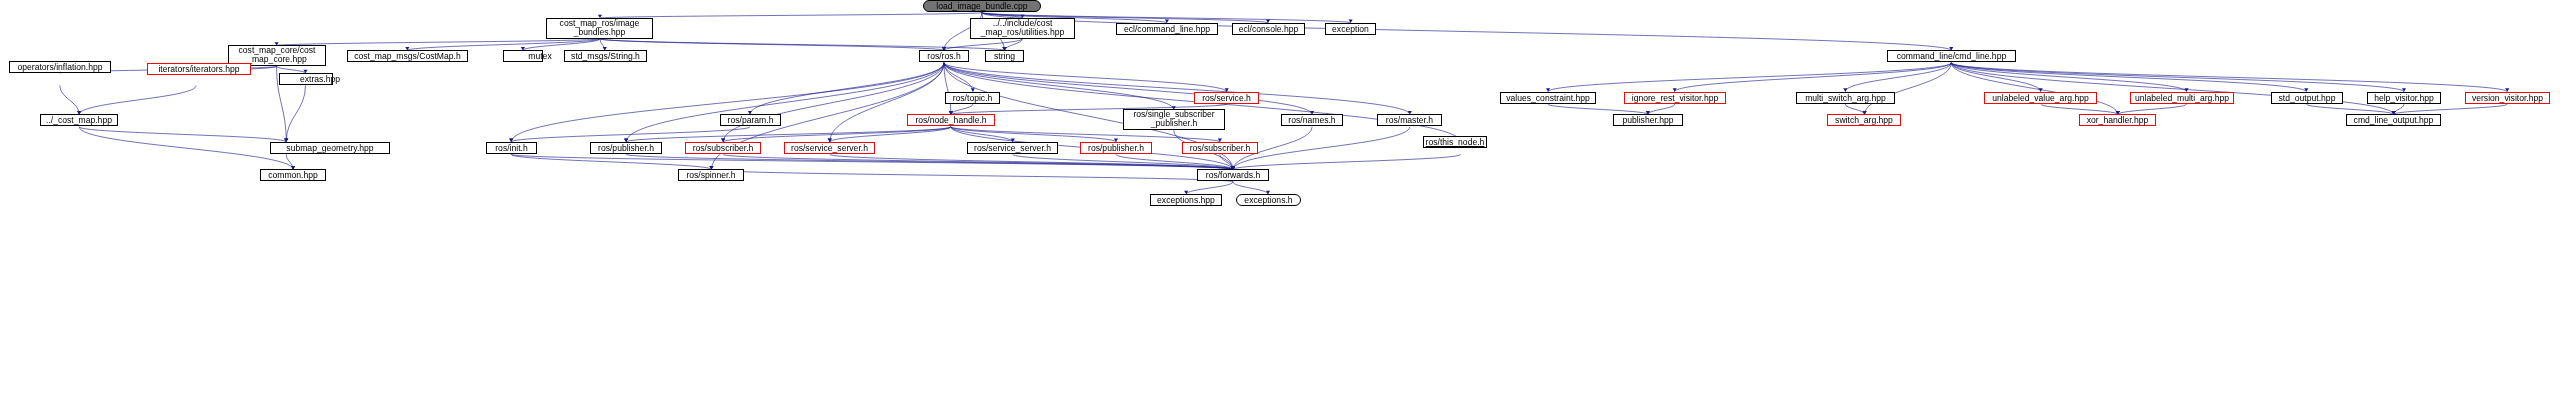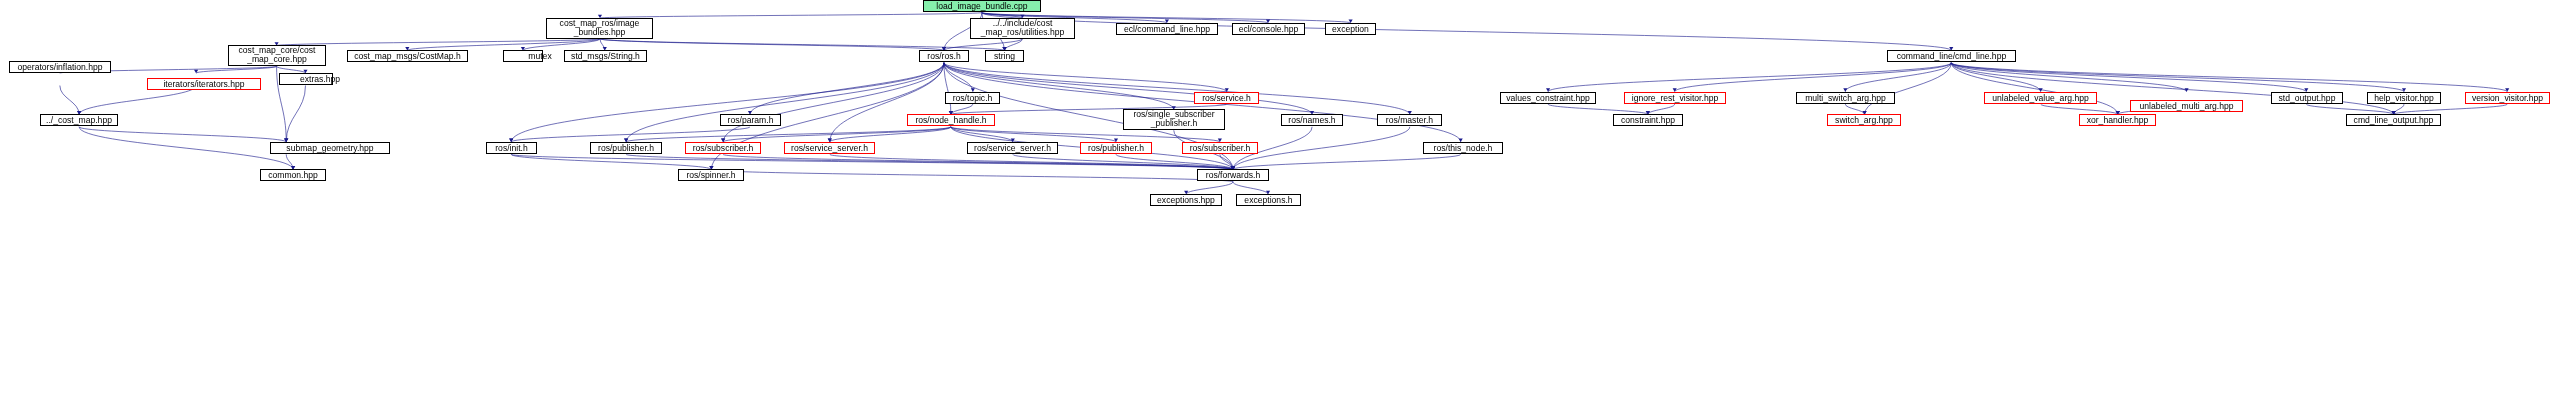--- a/index.html
+++ b/index.html
@@ -3,21 +3,21 @@
 <meta charset="utf-8">
 <style>
   html,body{margin:0;padding:0;background:#ffffff;}
   #canvas{position:relative;width:2576px;height:416px;background:#ffffff;
           font-family:"Liberation Sans", sans-serif;overflow:hidden;}
   .node{position:absolute;box-sizing:border-box;border:0.7px solid #000;
         background:#ffffff;display:flex;align-items:center;justify-content:center;
         text-align:center;line-height:1.05;color:#000;font-size:8.6px;
         white-space:pre;}
   .node.red{border-color:#ff0000;}
-  .node.grey{background:#86efac;border-color:#000;}
+  .node.grey{background:#737373;border-color:#000;border-radius:6px;}
   svg.edges{position:absolute;left:0;top:0;width:2576px;height:416px;
             pointer-events:none;}
 </style>
 </head>
 <body>
 
 <div id="canvas">
   <svg class="edges" id="edge-layer" viewBox="0 0 3744 604" width="2576" height="416">
       <path d="M 1427 18 C 1427 21.6, 872 22.4, 872 26" stroke="#1a1a8c" stroke-width="0.9" fill="none"></path>
       <polygon points="872,26 869,21 875,21" fill="#1a1a8c"></polygon>
@@ -198,51 +198,51 @@
     <div class="node" style="left: 1325px; top: 23px; width: 51px; height: 12.4px;">exception</div>
     <div class="node" style="left: 228px; top: 45px; width: 98px; height: 20.6px;">cost_map_core/cost
 _map_core.hpp</div>
     <div class="node" style="left: 347px; top: 50px; width: 121px; height: 12.4px;">cost_map_msgs/CostMap.h</div>
     <div class="node" style="left: 503px; top: 50px; width: 40px; height: 12.4px; padding-left: 34px;">mutex</div>
     <div class="node" style="left: 564px; top: 50px; width: 83px; height: 12.4px;">std_msgs/String.h</div>
     <div class="node" style="left: 919px; top: 50px; width: 50px; height: 12.4px;">ros/ros.h</div>
     <div class="node" style="left: 985px; top: 50px; width: 39px; height: 12.4px;">string</div>
     <div class="node" style="left: 1887px; top: 50px; width: 129px; height: 12.4px;">command_line/cmd_line.hpp</div>
     <div class="node" style="left: 9px; top: 61px; width: 102px; height: 12.4px;">operators/inflation.hpp</div>
-    <div class="node red" style="left: 147px; top: 78px; width: 114px; height: 12.4px;">iterators/iterators.hpp</div>
+    <div class="node red" style="left: 147px; top: 63px; width: 104px; height: 12.4px;">iterators/iterators.hpp</div>
     <div class="node" style="left: 279px; top: 73px; width: 54px; height: 12.4px; padding-left: 28px;">extras.hpp</div>
     <div class="node" style="left: 945px; top: 92px; width: 55px; height: 12.4px;">ros/topic.h</div>
     <div class="node red" style="left: 1194px; top: 92px; width: 65px; height: 12.4px;">ros/service.h</div>
     <div class="node" style="left: 1500px; top: 92px; width: 96px; height: 12.4px;">values_constraint.hpp</div>
     <div class="node red" style="left: 1624px; top: 92px; width: 102px; height: 12.4px;">ignore_rest_visitor.hpp</div>
     <div class="node" style="left: 1796px; top: 92px; width: 99px; height: 12.4px; text-align: right;">multi_switch_arg.hpp</div>
     <div class="node red" style="left: 1984px; top: 92px; width: 113px; height: 12.4px;">unlabeled_value_arg.hpp</div>
-    <div class="node red" style="left: 2130px; top: 100px; width: 113px; height: 12.4px;">unlabeled_multi_arg.hpp</div>
+    <div class="node red" style="left: 2130px; top: 92px; width: 104px; height: 12.4px;">unlabeled_multi_arg.hpp</div>
     <div class="node" style="left: 2271px; top: 92px; width: 72px; height: 12.4px;">std_output.hpp</div>
     <div class="node" style="left: 2367px; top: 92px; width: 74px; height: 12.4px; text-align: center;">help_visitor.hpp</div>
     <div class="node red" style="left: 2465px; top: 92px; width: 85px; height: 12.4px;">version_visitor.hpp</div>
     <div class="node" style="left: 40px; top: 114px; width: 78px; height: 12.4px;">../_cost_map.hpp</div>
     <div class="node" style="left: 720px; top: 114px; width: 61px; height: 12.4px;">ros/param.h</div>
     <div class="node red" style="left: 907px; top: 114px; width: 88px; height: 12.4px;">ros/node_handle.h</div>
     <div class="node" style="left: 1123px; top: 109px; width: 102px; height: 20.6px;">ros/single_subscriber
 _publisher.h</div>
     <div class="node" style="left: 1281px; top: 114px; width: 62px; height: 12.4px;">ros/names.h</div>
     <div class="node" style="left: 1377px; top: 114px; width: 65px; height: 12.4px;">ros/master.h</div>
-    <div class="node" style="left: 1613px; top: 114px; width: 70px; height: 12.4px;">constraint.hpp</div>
+    <div class="node" style="left: 1613px; top: 114px; width: 70px; height: 12.4px;">publisher.hpp</div>
     <div class="node red" style="left: 1827px; top: 114px; width: 74px; height: 12.4px;">switch_arg.hpp</div>
     <div class="node red" style="left: 2079px; top: 114px; width: 77px; height: 12.4px;">xor_handler.hpp</div>
     <div class="node" style="left: 2346px; top: 114px; width: 95px; height: 12.4px;">cmd_line_output.hpp</div>
     <div class="node" style="left: 234px; top: 142px; width: 120px; height: 12.4px; margin-left: 36px;">submap_geometry.hpp</div>
     <div class="node" style="left: 486px; top: 142px; width: 51px; height: 12.4px;">ros/init.h</div>
     <div class="node" style="left: 590px; top: 142px; width: 72px; height: 12.4px;">ros/publisher.h</div>
     <div class="node red" style="left: 685px; top: 142px; width: 76px; height: 12.4px;">ros/subscriber.h</div>
     <div class="node red" style="left: 784px; top: 142px; width: 91px; height: 12.4px;">ros/service_server.h</div>
     <div class="node" style="left: 967px; top: 142px; width: 91px; height: 12.4px;">ros/service_server.h</div>
     <div class="node red" style="left: 1080px; top: 142px; width: 72px; height: 12.4px;">ros/publisher.h</div>
     <div class="node red" style="left: 1182px; top: 142px; width: 76px; height: 12.4px;">ros/subscriber.h</div>
-    <div class="node" style="left: 1423px; top: 142px; width: 80px; height: 12.4px;">ros/this_node.h</div>
+    <div class="node" style="left: 1423px; top: 136px; width: 64px; height: 12.4px; text-decoration: underline;">ros/this_node.h</div>
     <div class="node" style="left: 260px; top: 169px; width: 66px; height: 12.4px;">common.hpp</div>
     <div class="node" style="left: 678px; top: 169px; width: 66px; height: 12.4px;">ros/spinner.h</div>
     <div class="node" style="left: 1197px; top: 169px; width: 72px; height: 12.4px;">ros/forwards.h</div>
     <div class="node" style="left: 1150px; top: 194px; width: 72px; height: 12.4px;">exceptions.hpp</div>
-    <div class="node" style="left: 1236px; top: 194px; width: 65px; height: 12.4px;">exceptions.h</div>
+    <div class="node" style="left: 1236px; top: 194px; width: 65px; height: 12.4px; border-radius: 6px;">exceptions.h</div>
   </div>
 
 
 </body></html>

